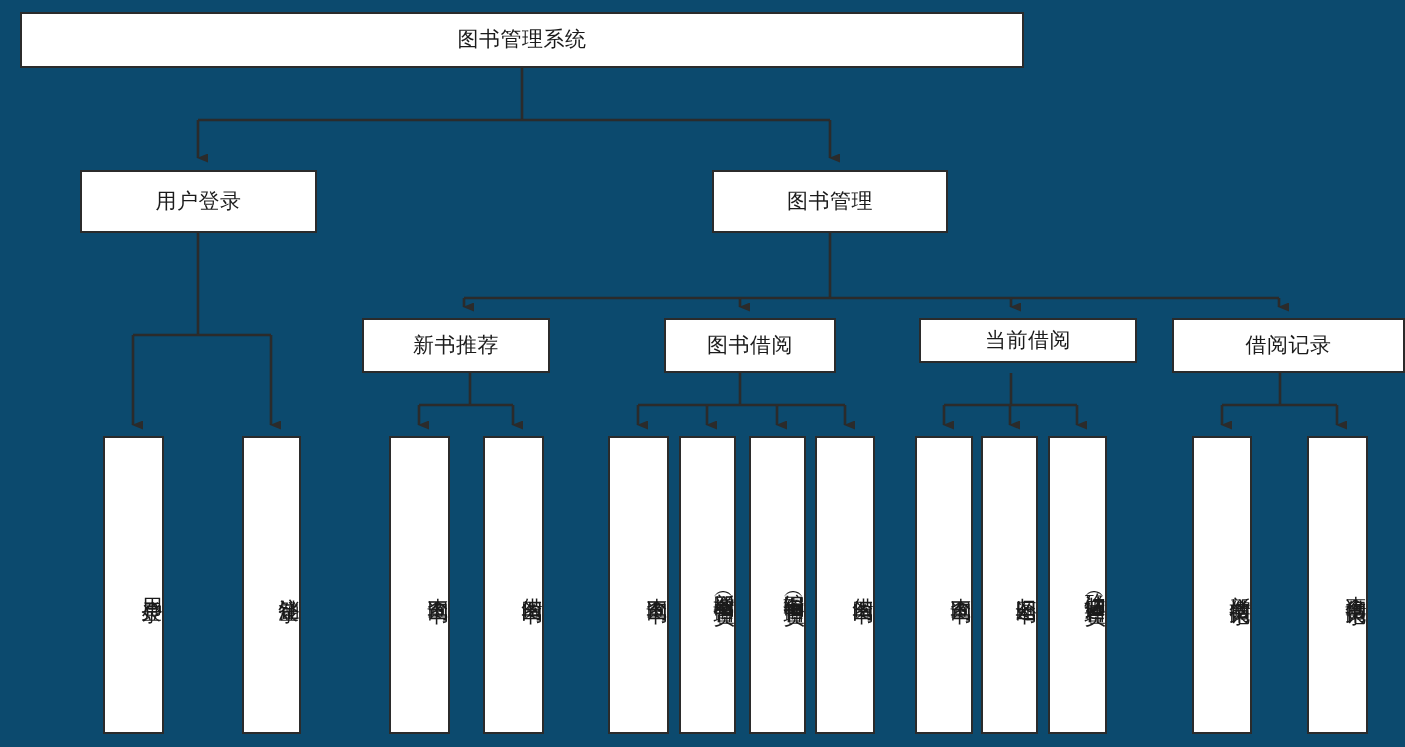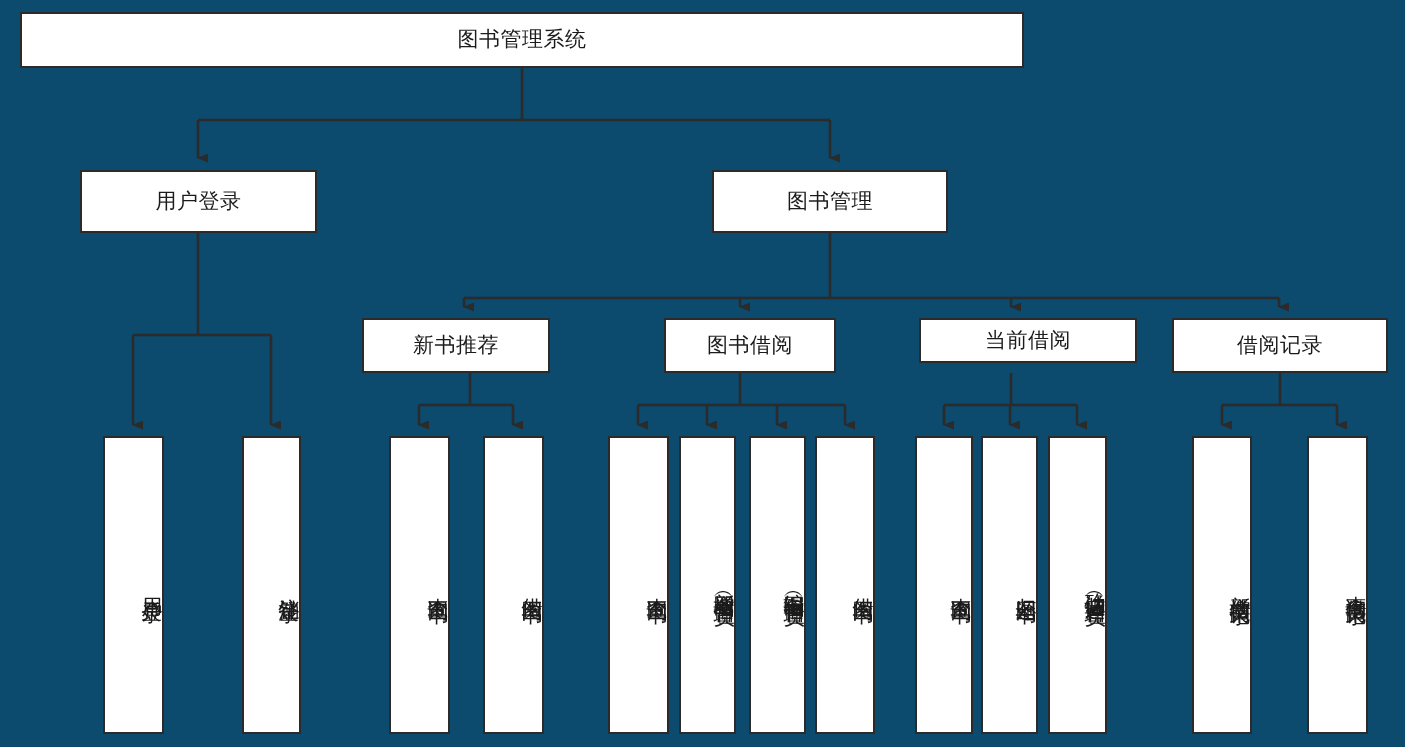--- a/index.html
+++ b/index.html
@@ -139,21 +139,21 @@
   </div>
 
   <div class="node h" style="left:632px; top:318px; width:172px; height:55px;margin-left:32px;">
     <span>图书借阅</span>
   </div>
 
   <div class="node h" style="left:902px; top:318px; width:218px; height:45px;margin-left:17px;">
     <span>当前借阅</span>
   </div>
 
-  <div class="node h" style="left:1172px; top:318px; width:216px; height:55px;">
+  <div class="node h" style="left:1172px; top:318px; width:233px; height:55px;">
     <span>借阅记录</span>
   </div>
 
   <div class="node v" style="left:103px; top:436px; width:61px; height:298px;">
     <span class="vtext">用户登录</span>
   </div>
 
   <div class="node v" style="left:242px; top:436px; width:59px; height:298px;">
     <span class="vtext">注销登录</span>
   </div>

